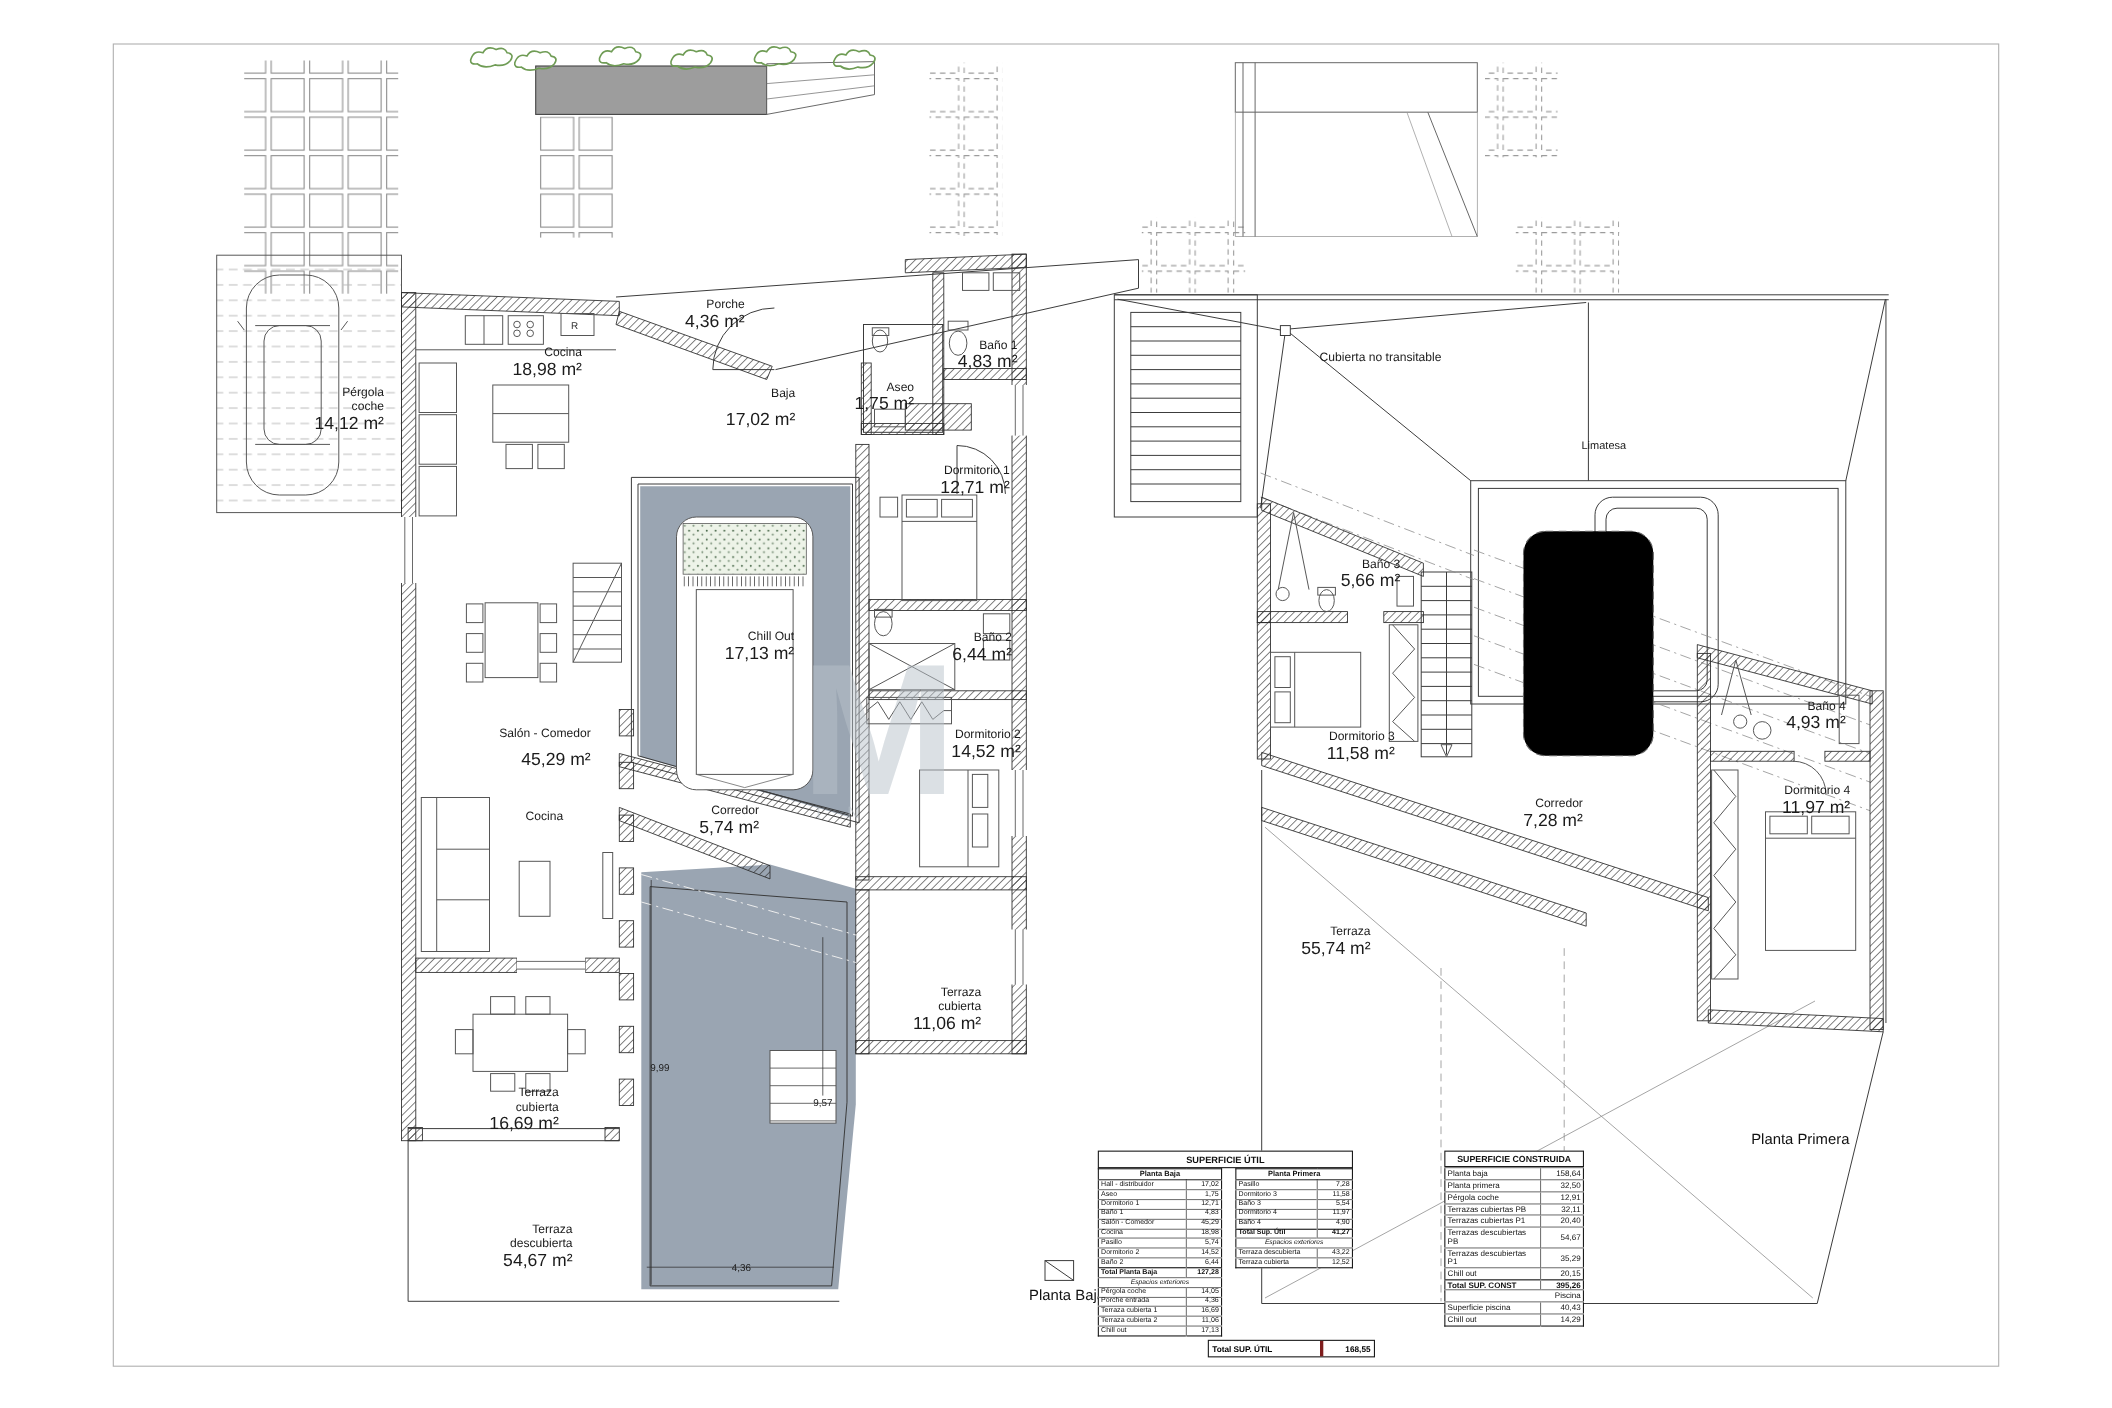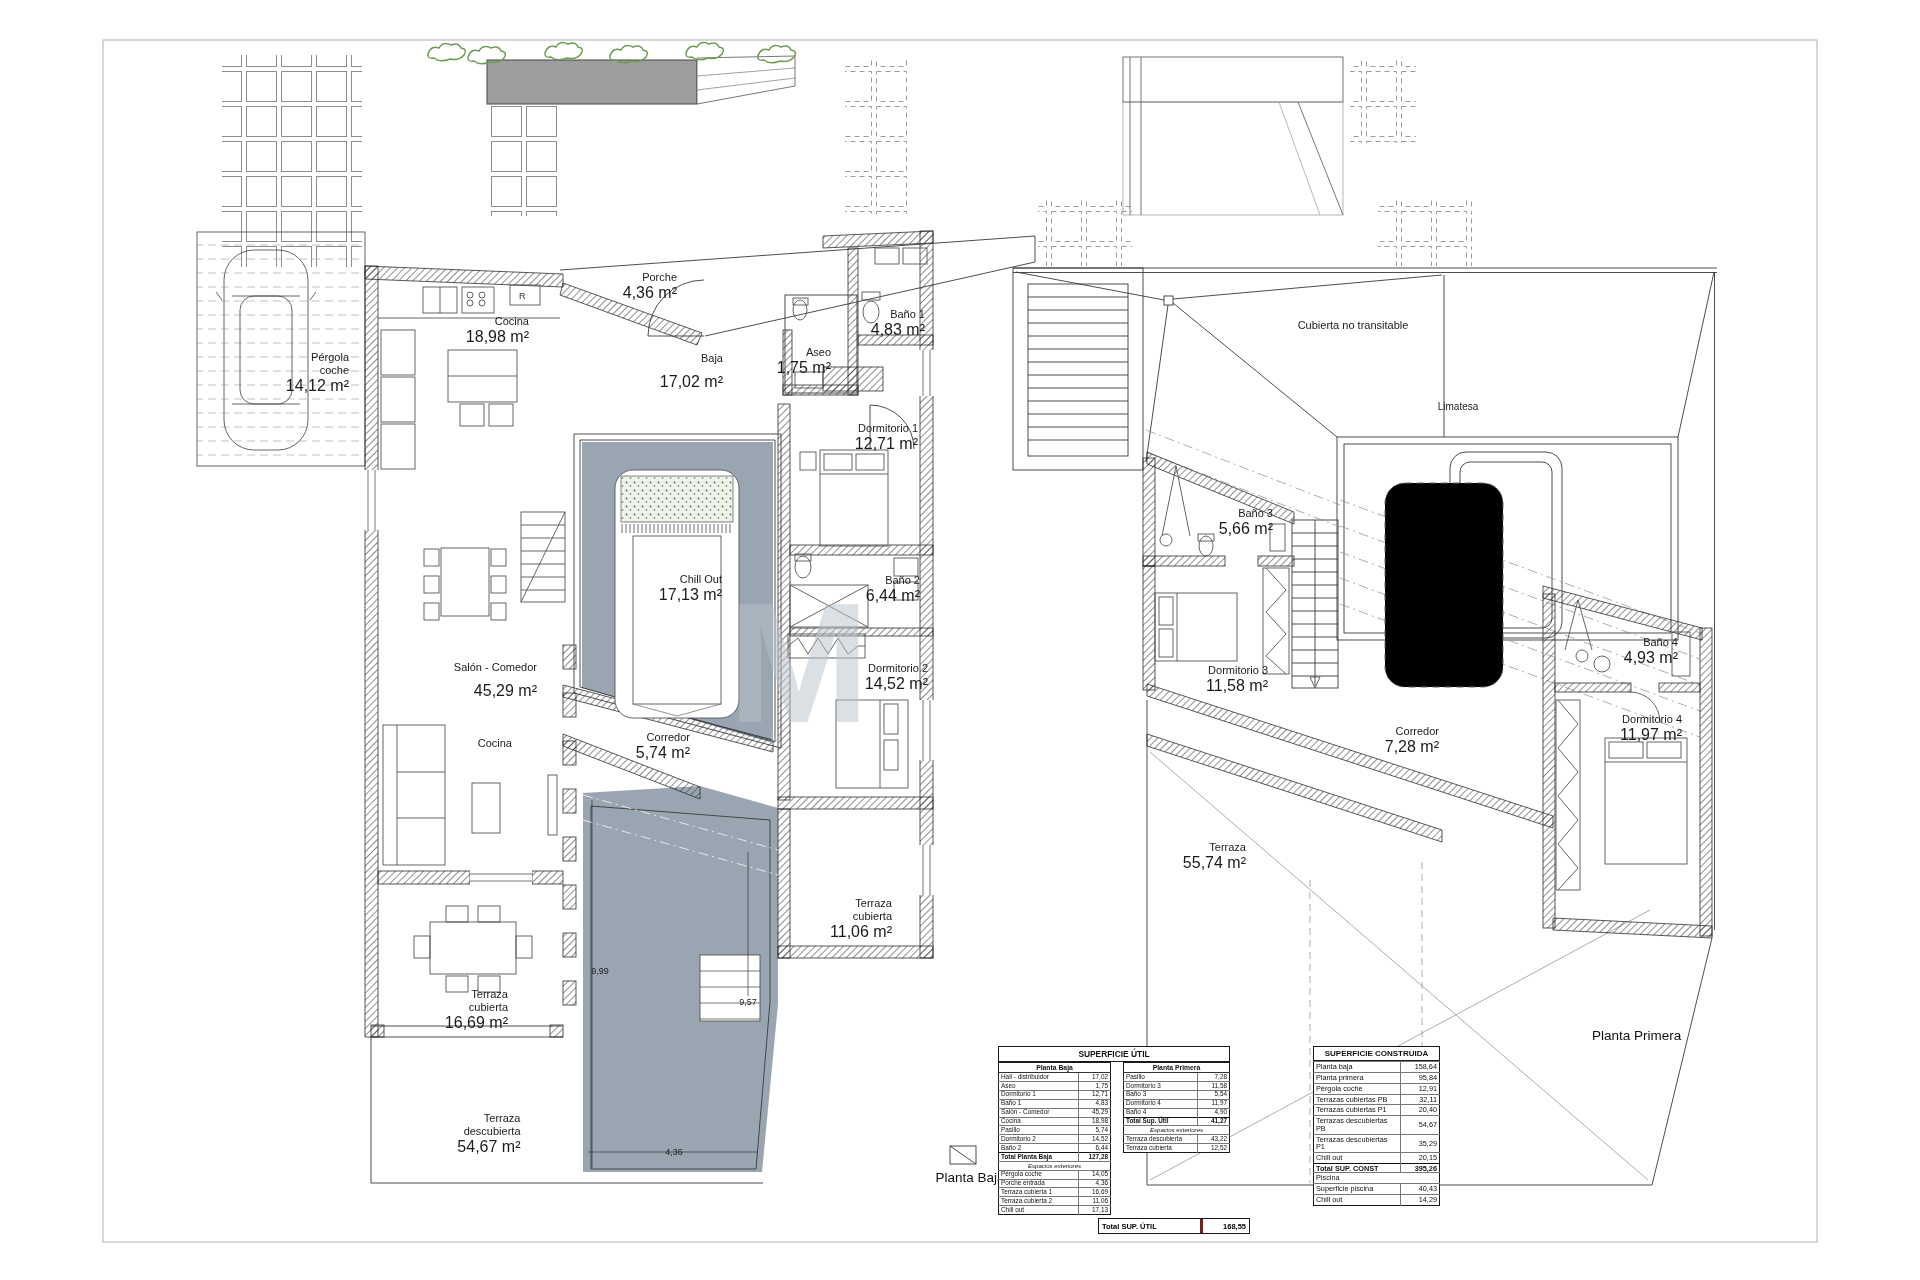--- a/index.html
+++ b/index.html
@@ -40,21 +40,21 @@
   .sub td.v{border-left:.6px solid #777;text-align:right;width:27px;}
   .sub tr.total td{font-weight:bold;border-top:1.2px solid #111;}
   .sub tr.espan td{font-style:italic;text-align:center;font-size:6.1px;}
   .left{width:113px;}
   .right{width:107px;}
   .big{width:127px;font-size:7.3px;}
   .big td{padding:1.1px 2px;}
   .big td.v{width:34px;}
   .construida{left:1313px;top:1046px;width:127px;}
   .pisc{left:1313px;top:1172px;width:127px;}
-  .pisc td.h{font-weight:normal;text-align:left;}
+  .pisc td.h{font-weight:normal;text-align:right;}
   .total-box{position:absolute;left:1098px;top:1218px;width:150px;border:1.5px solid #1a1a1a;
              display:flex;font-size:7.5px;background:#fff;}
   .total-box .lb{flex:1;font-weight:bold;padding:2.5px 3px;}
   .total-box .vl{width:40px;border-left:3px solid #7f1d1d;text-align:right;padding:2.5px 3px;font-weight:bold;}
 </style>
 </head>
 <body>
 
 <svg width="1920" height="1280" viewBox="0 0 1920 1280">
   <defs>
@@ -433,21 +433,21 @@
 </div>
 <div class="room-label" style="left:473px;top:1134px;width:95px">
   <span class="nm">Terraza descubierta</span>
   <span class="ar">54,67 m²</span>
 </div>
 
 <div class="dim" style="left:600px;top:971px">9,99</div>
 <div class="dim" style="left:748px;top:1002px">9,57</div>
 <div class="dim" style="left:674px;top:1152px">4,36</div>
 
-<div class="roof-lab" style="left:1353px;top:325px">Cubierta no transitable</div>
+<div class="roof-lab" style="left:1255px;top:325px">Cubierta no transitable</div>
 <div class="roof-lab vert" style="left:1458px;top:406px;font-size:10px">Limatesa</div>
 <div class="room-label" style="left:1238px;top:523px;width:70px">
   <span class="nm">Baño 3</span>
   <span class="ar">5,66 m²</span>
 </div>
 <div class="room-label" style="left:1218px;top:680px;width:100px">
   <span class="nm">Dormitorio 3</span>
   <span class="ar">11,58 m²</span>
 </div>
 <div class="room-label" style="left:1394px;top:741px;width:90px">
@@ -595,21 +595,21 @@
 <div class="tbl construida">
   <div class="tbl-title" style="font-size:8px">SUPERFICIE CONSTRUIDA</div>
   <table class="sub big">
       <tbody>
         <tr>
           <td class="n">Planta baja</td>
           <td class="v">158,64</td>
         </tr>
         <tr>
           <td class="n">Planta primera</td>
-          <td class="v">95,84</td>
+          <td class="v">32,50</td>
         </tr>
         <tr>
           <td class="n">Pérgola coche</td>
           <td class="v">12,91</td>
         </tr>
         <tr>
           <td class="n">Terrazas cubiertas PB</td>
           <td class="v">32,11</td>
         </tr>
         <tr>

